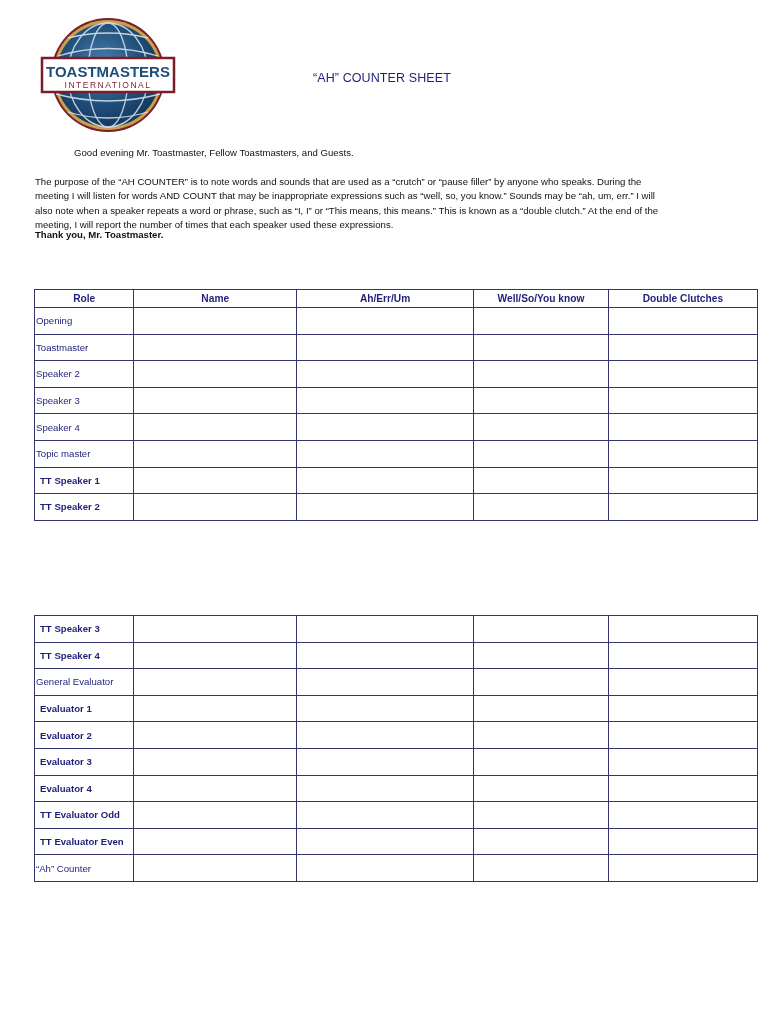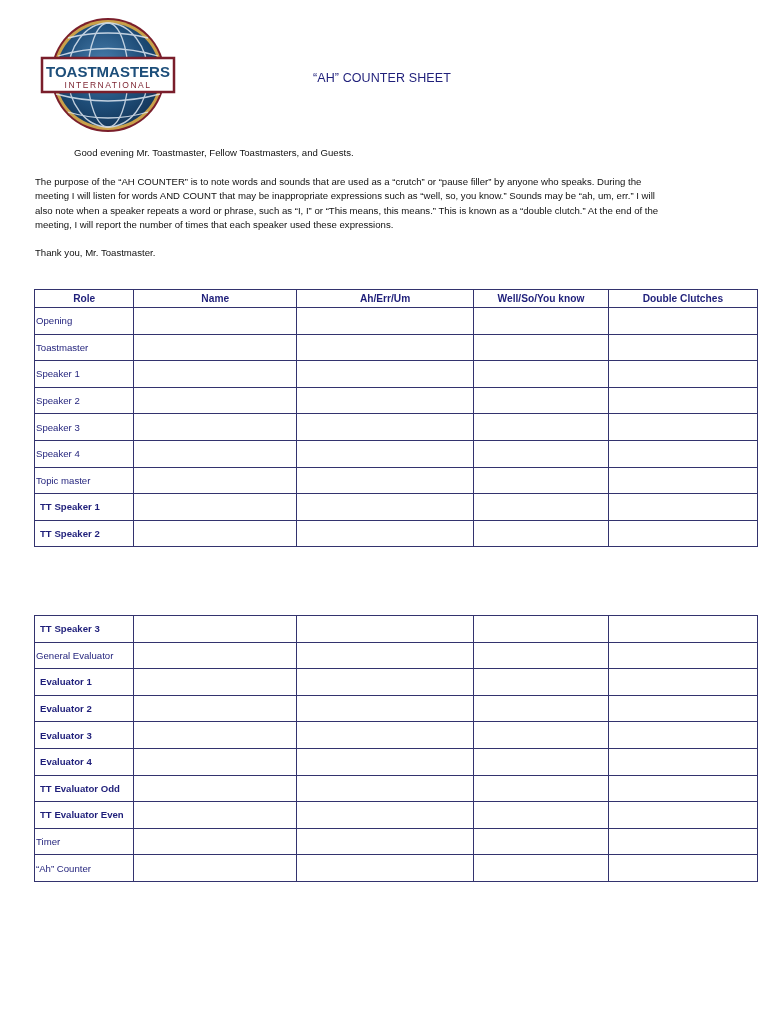--- a/index.html
+++ b/index.html
@@ -14,21 +14,21 @@
     .title {
       position: absolute; left: 313px; top: 71px;
       font-size: 12.5px; font-weight: normal; color: #1f1f7a; letter-spacing: 0.1px;
     }
     .para {
       position: absolute; left: 35px; font-size: 9.6px; line-height: 14.3px; color: #111;
       width: 700px;
     }
     .greeting { top: 146px; left: 38px; margin-left: 36px; }
     .purpose { top: 175px; }
-    .thanks { top: 246px; }
+    .thanks { top: 228px; font-weight: bold; }
 
     table.sheet {
       position: absolute; left: 34px; width: 724px;
       border-collapse: collapse; table-layout: fixed;
     }
     table.sheet td, table.sheet th {
       border: 1.3px solid #33336e;
       padding: 0 1px;
       font-size: 9.6px; color: #1f1f7a; text-align: left; vertical-align: middle;
       white-space: nowrap; overflow: hidden;
@@ -114,27 +114,20 @@
         <td></td>
       </tr>
       <tr>
         <td>Toastmaster</td>
         <td></td>
         <td></td>
         <td></td>
         <td></td>
       </tr>
       <tr>
-        <td>Speaker 1</td>
-        <td></td>
-        <td></td>
-        <td></td>
-        <td></td>
-      </tr>
-      <tr>
         <td>Speaker 2</td>
         <td></td>
         <td></td>
         <td></td>
         <td></td>
       </tr>
       <tr>
         <td>Speaker 3</td>
         <td></td>
         <td></td>
@@ -182,20 +175,27 @@
   </colgroup>
   <tbody id="tbody2">
       <tr>
         <td class="indent">TT Speaker 3</td>
         <td></td>
         <td></td>
         <td></td>
         <td></td>
       </tr>
       <tr>
+        <td class="indent">TT Speaker 4</td>
+        <td></td>
+        <td></td>
+        <td></td>
+        <td></td>
+      </tr>
+      <tr>
         <td>General Evaluator</td>
         <td></td>
         <td></td>
         <td></td>
         <td></td>
       </tr>
       <tr>
         <td class="indent">Evaluator 1</td>
         <td></td>
         <td></td>
@@ -225,27 +225,20 @@
       </tr>
       <tr>
         <td class="indent">TT Evaluator Odd</td>
         <td></td>
         <td></td>
         <td></td>
         <td></td>
       </tr>
       <tr>
         <td class="indent">TT Evaluator Even</td>
-        <td></td>
-        <td></td>
-        <td></td>
-        <td></td>
-      </tr>
-      <tr>
-        <td>Timer</td>
         <td></td>
         <td></td>
         <td></td>
         <td></td>
       </tr>
       <tr>
         <td>“Ah” Counter</td>
         <td></td>
         <td></td>
         <td></td>

